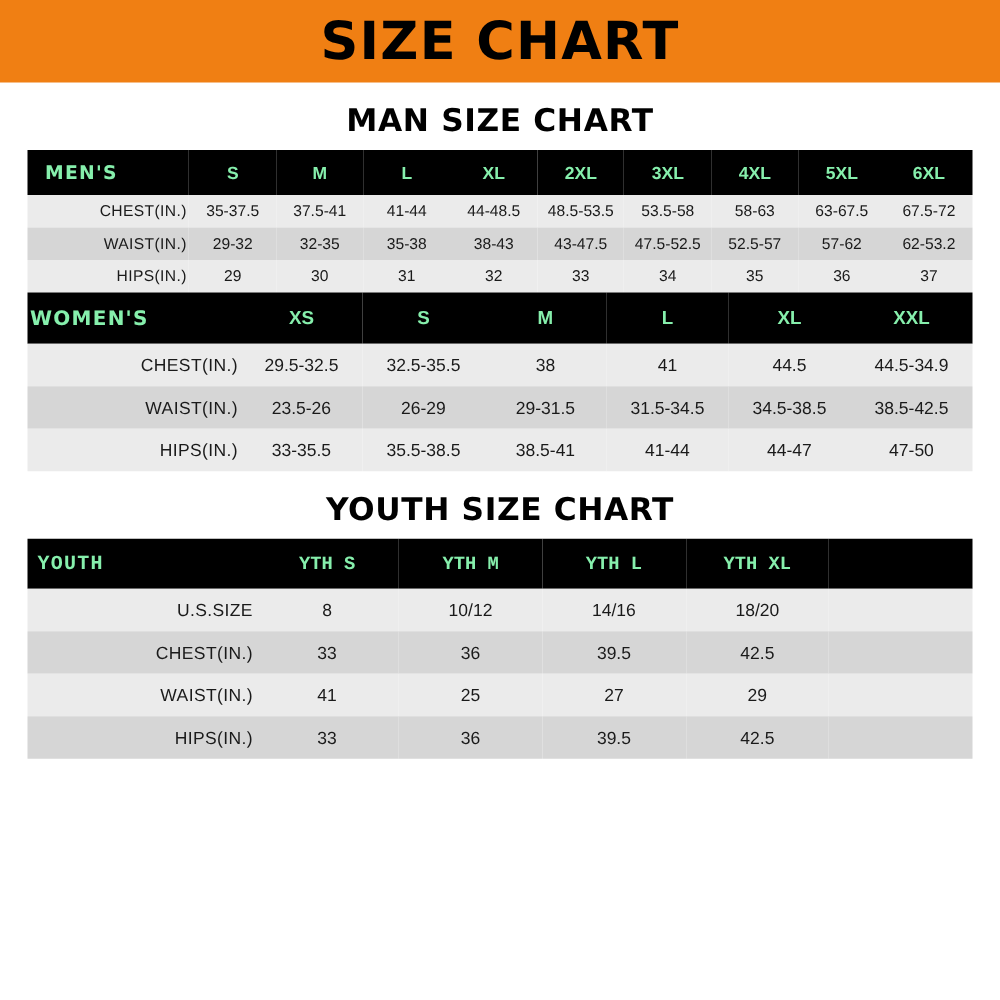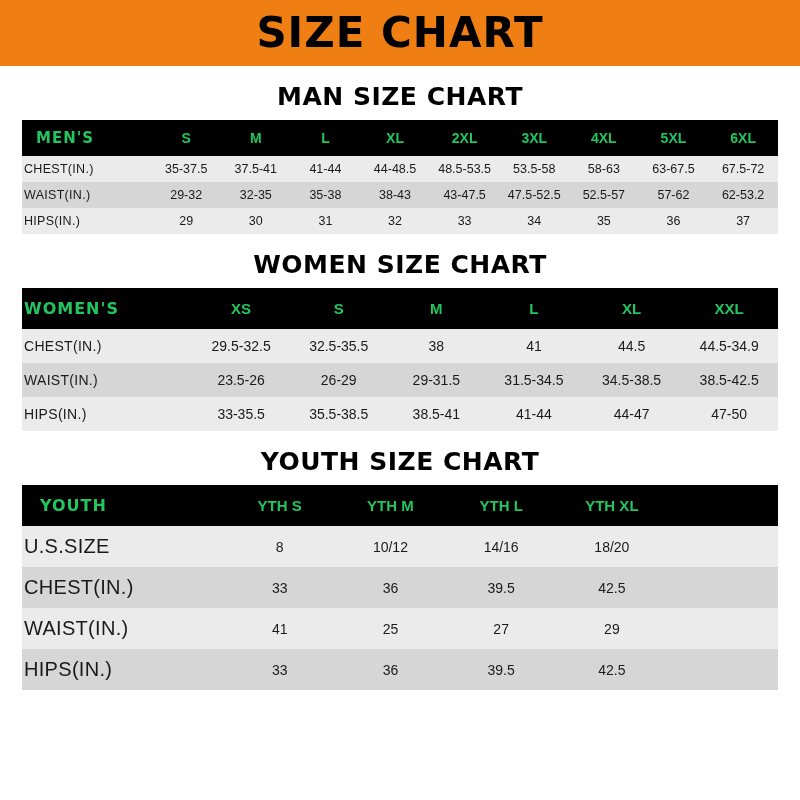--- a/index.html
+++ b/index.html
@@ -52,57 +52,57 @@
     letter-spacing: 0.5px;
   }
   table.size-table {
     width: 100%;
     border-collapse: collapse;
     table-layout: fixed;
     font-family: "Liberation Sans", sans-serif;
   }
   table.size-table thead th {
     background: #000000;
-    color: #22c55e;
+    color: #86efac;
     font-size: 14px;
     font-weight: bold;
     padding: 9px 2px;
     text-align: center;
   }
   table.size-table thead th.first-col {
     text-align: left;
     padding-left: 14px;
     font-family: "DejaVu Sans", sans-serif;
     font-size: 15px;
     letter-spacing: 1px;
   }
   table.size-table tbody td {
     font-size: 12.5px;
     color: #1a1a1a;
     text-align: center;
     padding: 6px 2px;
   }
   table.size-table tbody td.first-col {
-    text-align: left;
+    text-align: right;
     font-size: 12.5px;
     letter-spacing: 0.3px;
   }
   table.size-table tbody tr.row-light td { background: #ebebeb; }
   table.size-table tbody tr.row-dark td { background: #d6d6d6; }
 
   
   #women-table thead th { font-size: 15px; padding: 11px 2px; }
   #women-table thead th.first-col { font-size: 16px; }
   #women-table tbody td { font-size: 14px; padding: 9px 2px; }
   #women-table tbody td.first-col { font-size: 14px; }
 
-  #youth-table thead th { font-size: 15px; padding: 11px 18px; }
+  #youth-table thead th { font-size: 15px; padding: 11px 8px; font-family: Liberation Mono, monospace; }
   #youth-table thead th.first-col { font-size: 16px; }
   #youth-table tbody td { font-size: 14px; padding: 9px 2px; }
-  #youth-table tbody td.first-col { font-size: 20px; }
+  #youth-table tbody td.first-col { font-size: 14px; }
 
   .notice {
     margin: 14px 12px 0 12px;
     color: #e03a10;
     font-size: 15.5px;
     line-height: 1.5;
     text-align: left;
     font-family: "Liberation Sans", sans-serif;
   }
   .notice div { white-space: nowrap; }
@@ -167,21 +167,20 @@
           <td>32</td>
           <td>33</td>
           <td>34</td>
           <td>35</td>
           <td>36</td>
           <td>37</td>
         </tr>
       </tbody>
     </table>
 
-    <div class="section-title">WOMEN SIZE CHART</div>
     <table class="size-table" id="women-table">
       <thead>
         <tr>
           <th class="first-col" style="width:22%">WOMEN'S</th>
           <th>XS</th>
           <th>S</th>
           <th>M</th>
           <th>L</th>
           <th>XL</th>
           <th>XXL</th>

